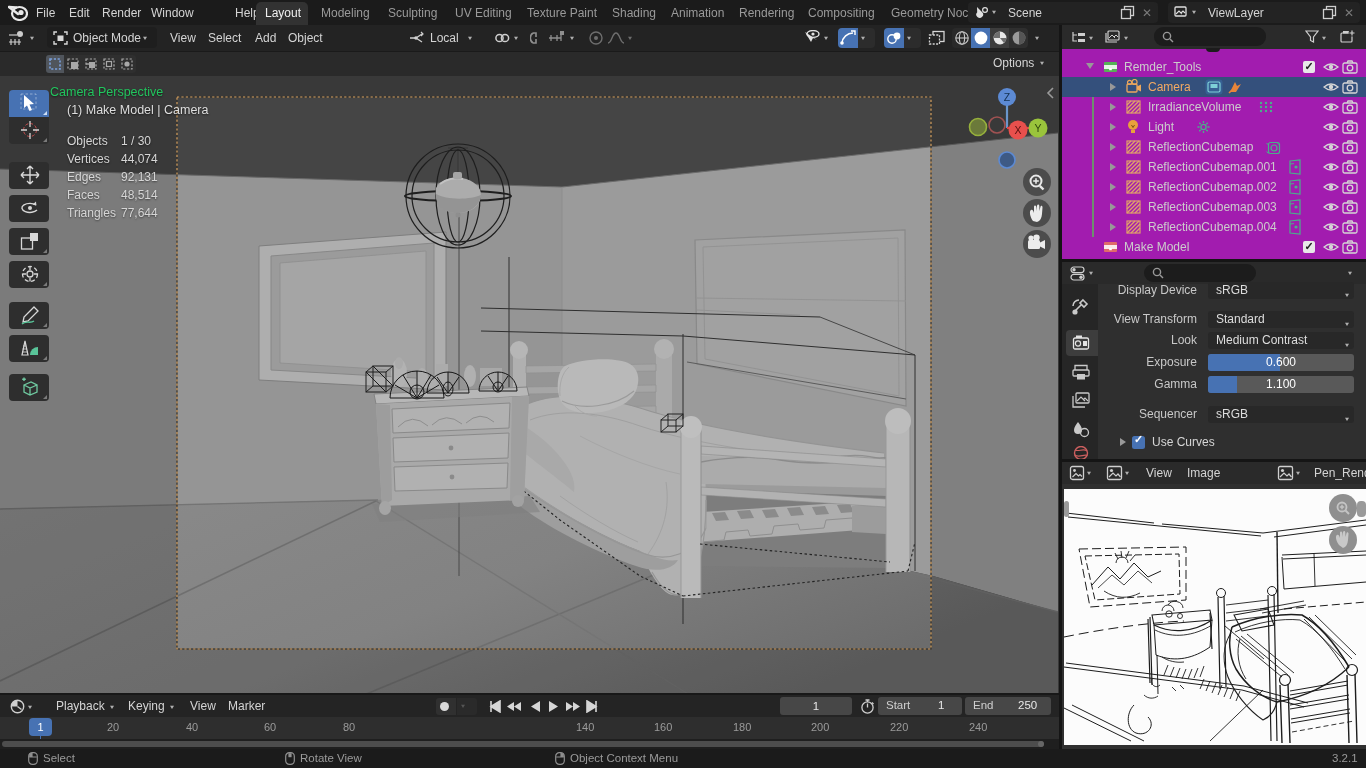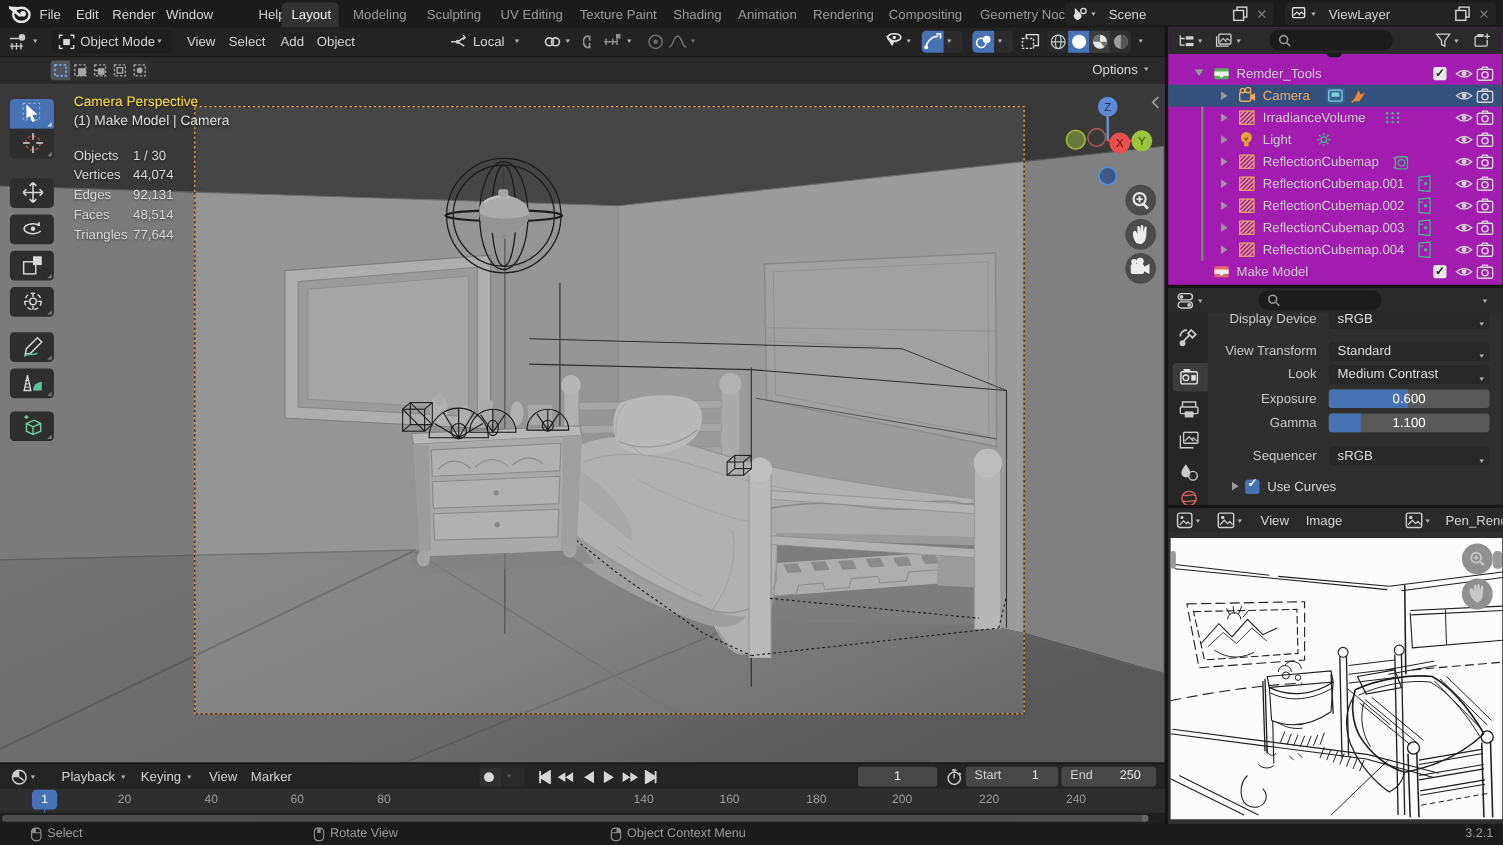--- a/index.html
+++ b/index.html
@@ -455,21 +455,21 @@
     </div>
     <div class="tbtn" style="top:298px;border-radius:4px;">
       <svg width="20" height="20" viewBox="0 0 20 20">
           <path d="M4,8 L11,5 L17,8 L17,15 L10,18 L4,15 Z M4,8 L10,11 L17,8 M10,11 L10,18" fill="none" stroke="#6fc9a0" stroke-width="1.3"></path>
           <path d="M4,4 L4,0.5 M2.2,2.2 L5.8,2.2" stroke="#6fc9a0" stroke-width="1.4"></path>
         </svg>
       <div class="tcorner"></div>
     </div>
   </div>
   <div class="abs" id="vptext" style="left:0;top:76px;width:1059px;height:619px;">
-    <div class="abs" style="left:67px;top:9px;color:#fde047;font-size:12.5px;text-shadow:0 1px 2px rgba(0,0,0,0.6);">Camera Perspective</div>
+    <div class="abs" style="left:50px;top:9px;color:#22c55e;font-size:12.5px;text-shadow:0 1px 2px rgba(0,0,0,0.6);">Camera Perspective</div>
     <div class="abs" style="left:67px;top:27px;color:#dedede;font-size:12.5px;text-shadow:0 1px 2px rgba(0,0,0,0.6);">(1) Make Model | Camera</div>
     <div class="abs" style="left:67px;top:56px;color:#d6d6d6;font-size:12px;line-height:18px;text-shadow:0 1px 2px rgba(0,0,0,0.5);">Objects<br>Vertices<br>Edges<br>Faces<br>Triangles</div>
     <div class="abs" style="left:121px;top:56px;color:#d6d6d6;font-size:12px;line-height:18px;text-shadow:0 1px 2px rgba(0,0,0,0.5);">1 / 30<br>44,074<br>92,131<br>48,514<br>77,644</div>
 
     <svg class="abs" style="left:965px;top:0px;" width="90" height="190" viewBox="0 0 90 190">
       <line x1="42" y1="52" x2="42" y2="28" stroke="#6a96cc" stroke-width="2.2"></line>
       <line x1="42" y1="52" x2="66" y2="52" stroke="#e04545" stroke-width="2.2"></line>
       <circle cx="42" cy="21" r="9" fill="#5c8ad4"></circle>
       <text x="42" y="25" font-size="10.5" fill="#14304f" text-anchor="middle" font-family="Liberation Sans, sans-serif">Z</text>
       <circle cx="13" cy="51" r="8.5" fill="#6b7a3a" stroke="#97b13c" stroke-width="1.6"></circle>

